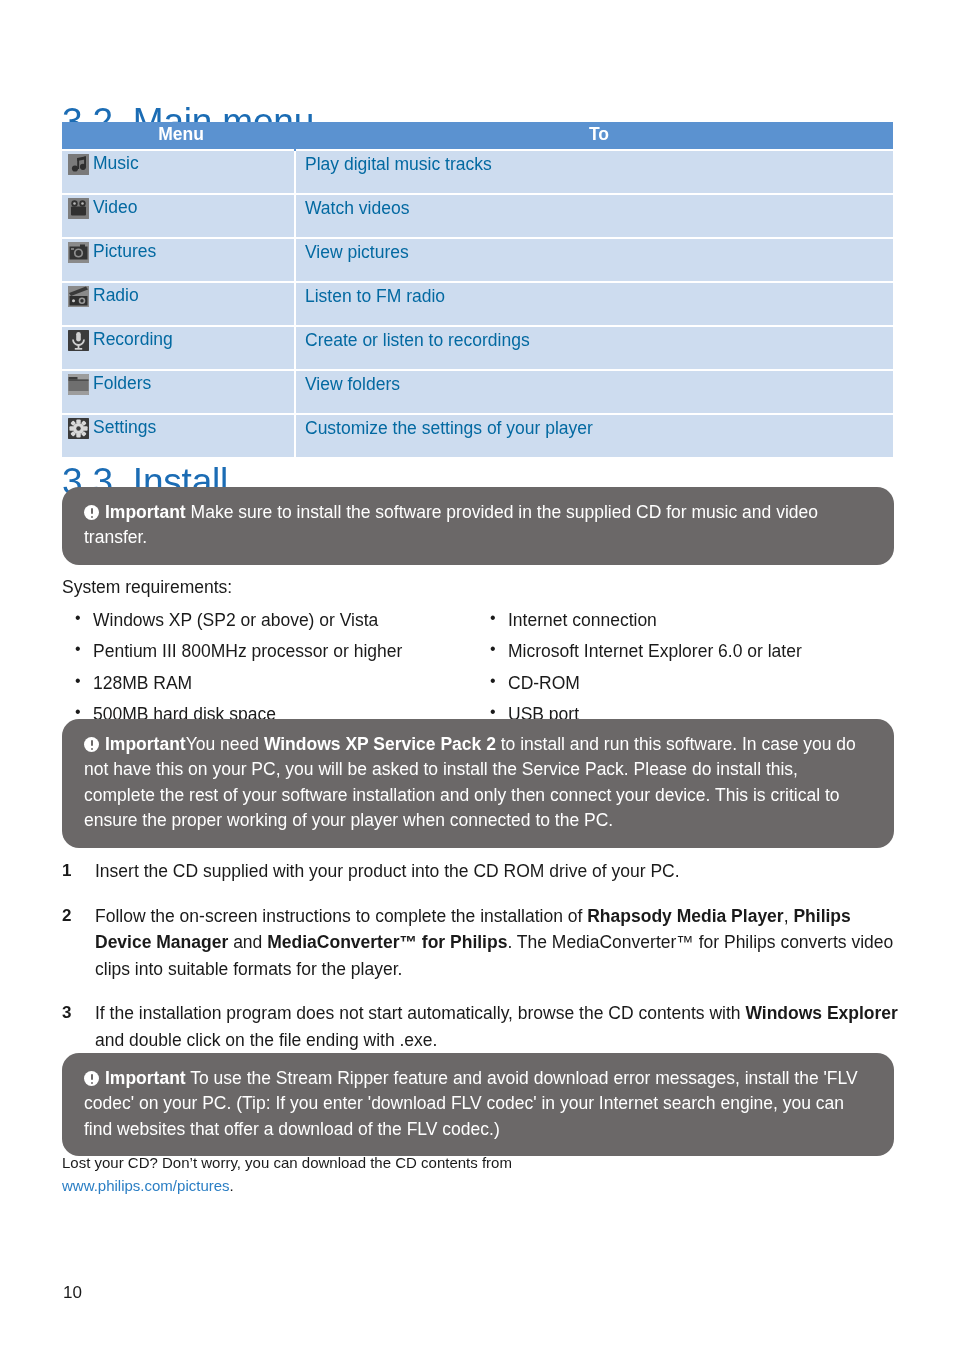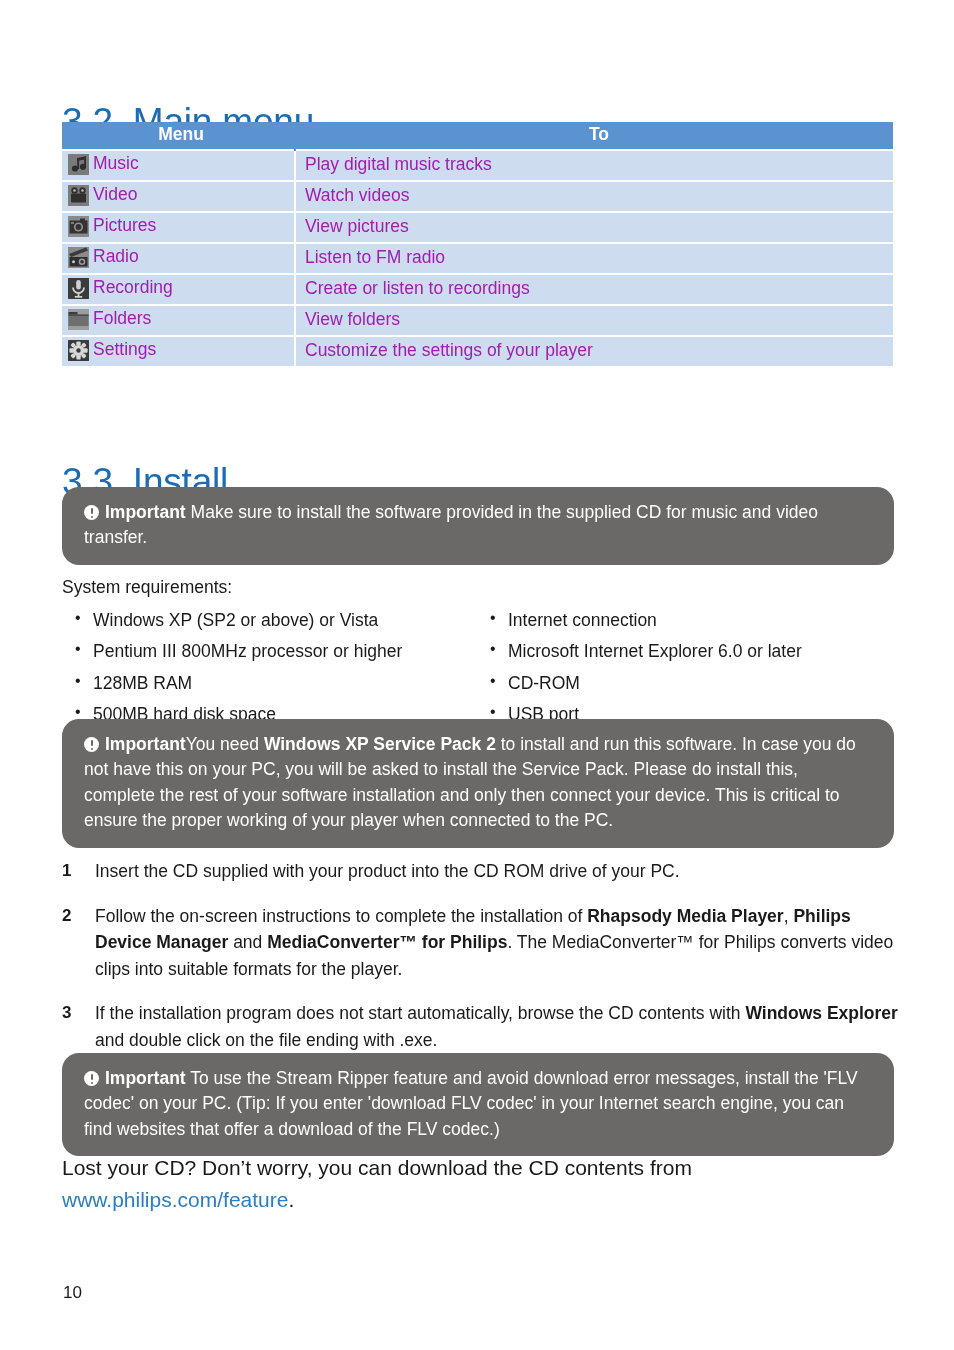--- a/index.html
+++ b/index.html
@@ -54,23 +54,23 @@
     font-size: 17.5px;
     height: 25px;
     padding: 0 0 2px 6px;
     border-right: 2px solid #5b92d0;
   }
   .menu-table thead th.th2 { padding-left: 9px; border-right: none; }
   .menu-table tbody td {
     background: #cddcef;
     border-top: 2px solid #ffffff;
     height: 26px;
-    padding: 0 0 3px 6px;
+    padding: 0 0 16px 6px;
     vertical-align: middle;
-    color: #a21caf;
+    color: #0369a1;
     border-right: 2px solid #ffffff;
     margin-left: 28px;
   }
   .menu-table tbody td.col-to {
     padding-left: 9px;
     border-right: none;
   }
   .menu-table tbody tr.tall td { height: 52px; vertical-align: top; padding-top: 3px; }
 
   .menu-cell { display: flex; align-items: center; gap: 4px; }
@@ -178,21 +178,21 @@
     flex: 0 0 33px;
     font-weight: bold;
     font-size: 17px;
   }
   .step .txt { flex: 1 1 auto; }
   .step .txt b { font-weight: bold; }
 
   
   .footer-text {
     position: absolute;
-    font-size: 21px;
+    font-size: 15px;
     line-height: 1.52;
   }
   .link { color: #2a7ec4; text-decoration: none; }
   .page-num {
     position: absolute;
     left: 63px;
     top: 1283px;
     font-size: 17px;
     color: #1a1a1a;
   }
@@ -398,18 +398,18 @@
       <span class="txt"><span>If the installation program does not start automatically, browse the CD contents with </span><b>Windows Explorer</b><span> and double click on the file ending with .exe.</span></span>
     </div>
   </div>
 
   <div class="note" style="left:62px; top:1053px; width:832px;">
     <span class="imp-icon"></span><b>Important</b><span> To use the Stream Ripper feature and avoid download error messages, install the 'FLV codec' on your PC. (Tip: If you enter 'download FLV codec' in your Internet search engine, you can find websites that offer a download of the FLV codec.)</span>
   </div>
 
   <div class="footer-text" style="left:62px; top:1152px; width:830px;">
     <span>Lost your CD? Don’t worry, you can download the CD contents from</span><br>
-    <a class="link" href="#">www.philips.com/feature</a><span>.</span>
+    <a class="link" href="#">www.philips.com/pictures</a><span>.</span>
   </div>
 
   <div class="page-num">10</div>
 
 </div>
 
 </body></html>

